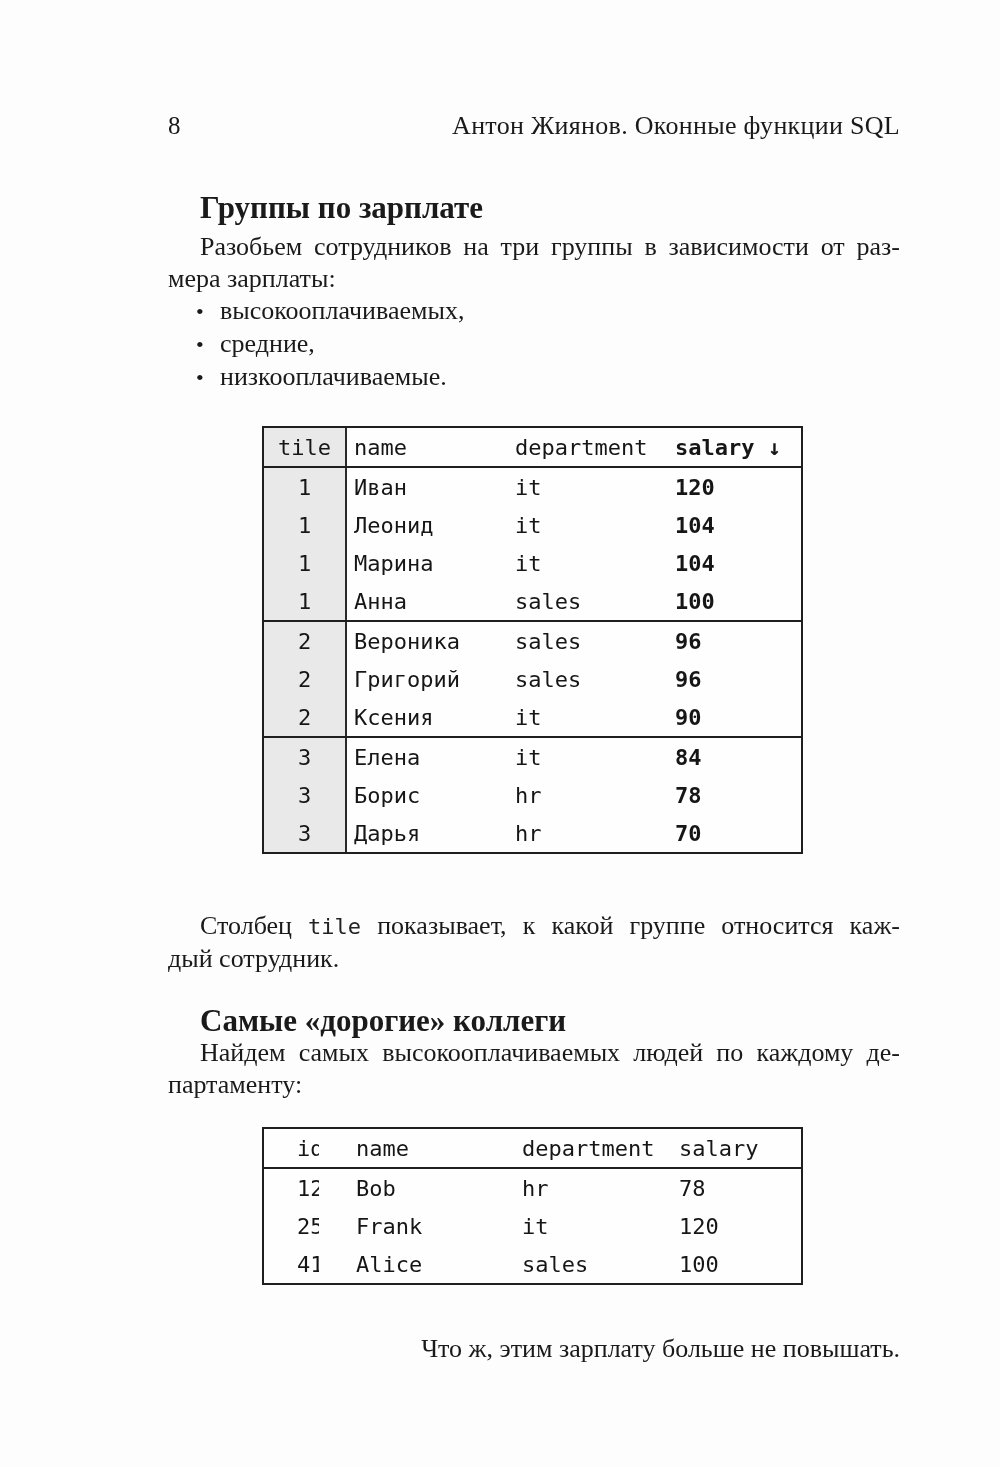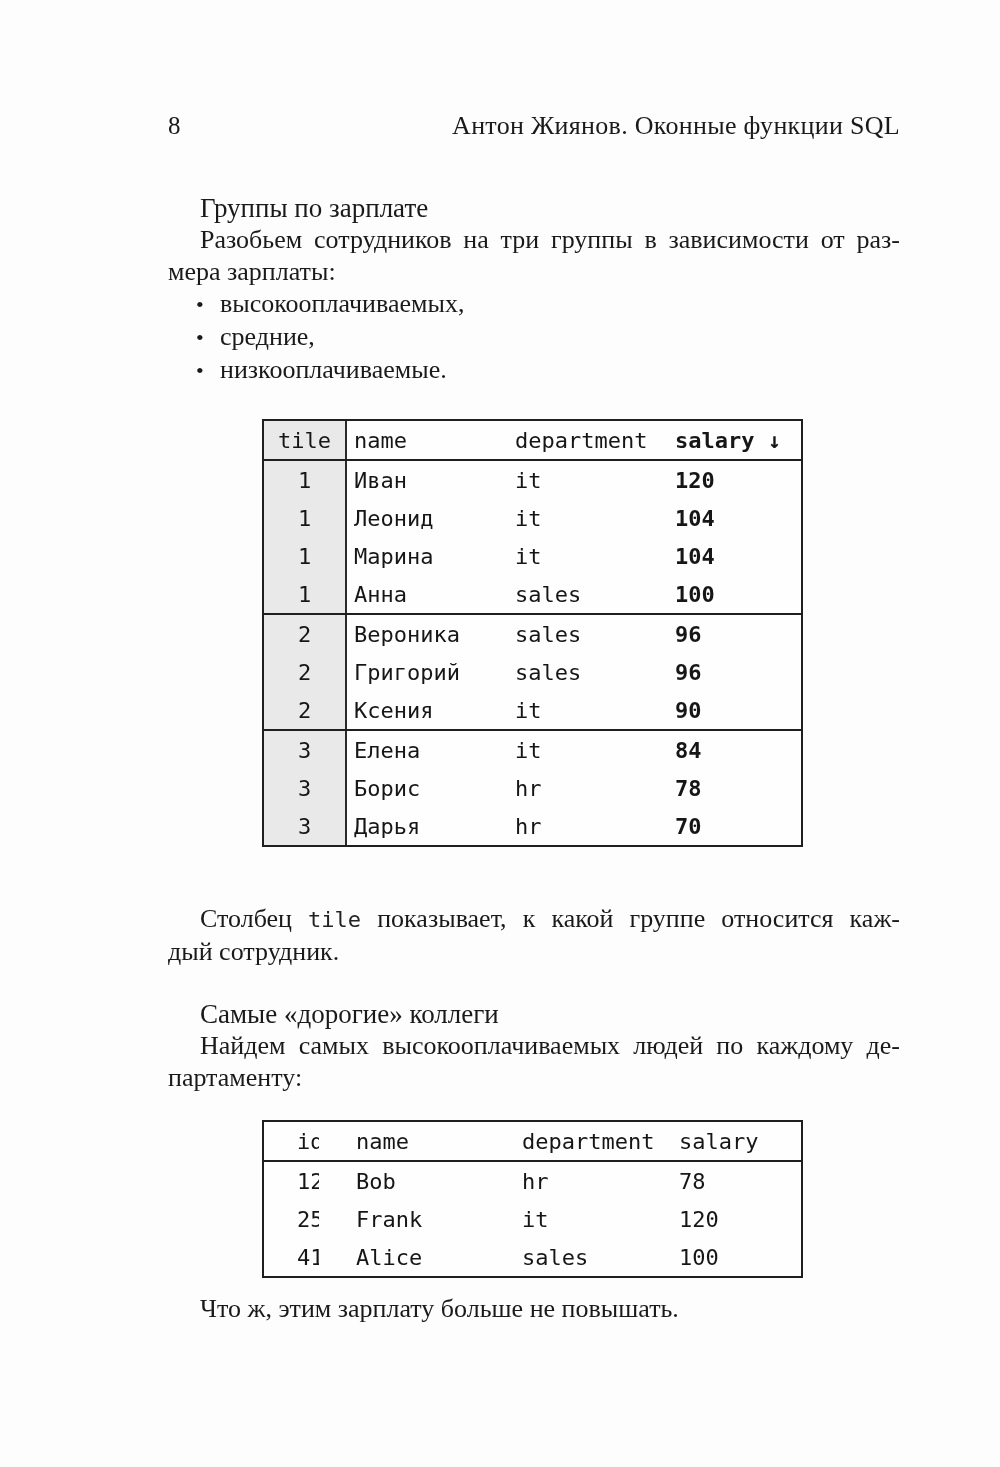--- a/index.html
+++ b/index.html
@@ -5,33 +5,33 @@
   * { margin: 0; padding: 0; box-sizing: content-box; }
   html, body { width: 1000px; height: 1467px; background: #fdfdfd; }
   body { font-family: "Liberation Serif", serif; color: #1a1a1a; }
   .page { padding: 112px 100px 0 168px; width: 732px; }
 
   .running-head { display: flex; justify-content: space-between; align-items: baseline;
     font-size: 26px; line-height: 28px; }
   .page-number { font-size: 25px; }
   .running-title { letter-spacing: 0.3px; }
 
-  .h3 { font-weight: normal; font-size: 27px; line-height: 32px; text-indent: 32px; }
+  .h3 { font-weight: bold; font-size: 31px; line-height: 32px; text-indent: 32px; }
   #heading1 { margin-top: 52px; }
   #heading2 { margin-top: 30px; }
 
   .para { font-size: 26px; line-height: 32px; }
   .line { white-space: nowrap; }
   .line.justify { white-space: normal; text-align: justify; text-align-last: justify; }
   .line.indent { text-indent: 32px; }
 
-  #para-intro1 { margin-top: 0; }
+  #para-intro1 { margin-top: 7px; }
   #para-tile { margin-top: 56px; }
   #para-intro2 { margin-top: 0; }
-  #para-outro { margin-top: 15px; }
+  #para-outro { margin-top: 48px; text-align: right; }
 
   .bullets { }
   .bullet-row { display: flex; align-items: baseline; padding-left: 28px;
     font-size: 26px; line-height: 32px; }
   .bullet-dot { width: 24px; font-size: 22px; }
 
   .code { font-family: "DejaVu Sans Mono", monospace; font-size: 22px; color: #222; }
 
   
   .tbl { margin-left: 94px; width: 537px; border: 2px solid #1f1f1f; background: #fefefe;

